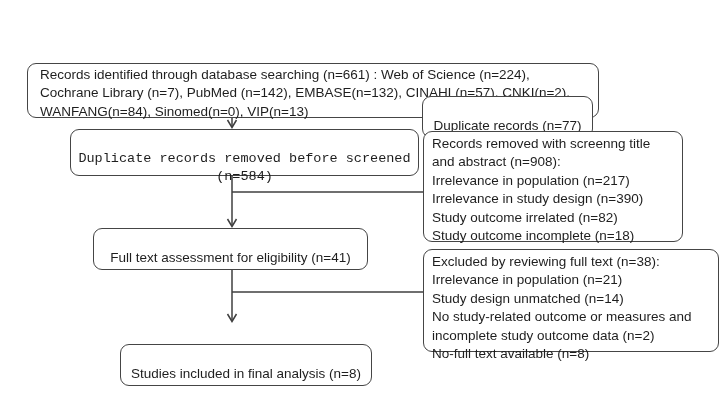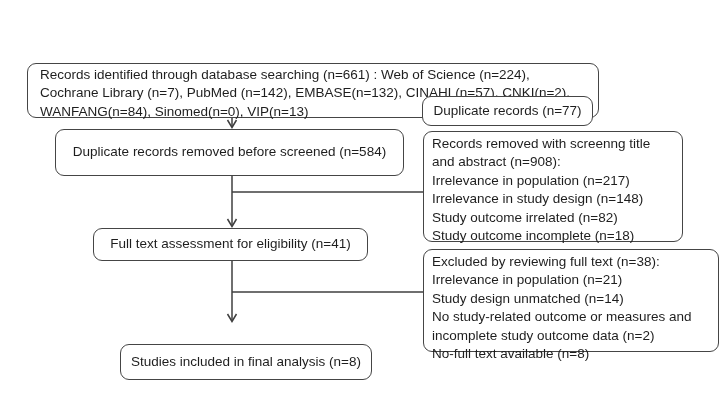--- a/index.html
+++ b/index.html
@@ -28,33 +28,33 @@
     box-sizing: border-box;
     border: 1.6px solid #454545;
     border-radius: 9px;
     background: #ffffff;
     font-size: 13.5px;
     line-height: 1.36;
     color: #1e1e1e;
   }
   .fbox.center {
     display: flex;
-    align-items: center;
+    align-items: flex-start;
     justify-content: center;
     text-align: center;
-    padding: 14px 6px;
+    padding: 20px 6px;
   }
   .fbox.multiline {
     padding: 3px 8px 2px 8px;
     line-height: 18.4px;
   }
   
   #box-identified       { left: 27px;  top: 36px;  width: 572px; height: 55px; padding: 2px 12px; margin-top: 27px; }
   #box-duplicates       { left: 422px; top: 96px;  width: 171px; height: 27px; }
-  #box-after-dedup      { left: 55px;  top: 129px; width: 349px; height: 47px; }
+  #box-after-dedup      { left: 70px;  top: 129px; width: 349px; height: 47px; font-family: Liberation Mono, monospace; }
   #box-screen-removed   { left: 423px; top: 131px; width: 260px; height: 111px; }
   #box-fulltext         { left: 93px;  top: 228px; width: 275px; height: 33px; }
   #box-fulltext-excl    { left: 423px; top: 249px; width: 296px; height: 103px; }
   #box-included         { left: 120px; top: 323px; width: 252px; height: 36px; margin-top: 21px; }
 </style>
 </head>
 <body>
 
 <div class="canvas">
 
@@ -86,21 +86,21 @@
     <span>Duplicate records (n=77)</span>
   </div>
 
   <div class="fbox center" id="box-after-dedup">
     <span>Duplicate records removed before screened (n=584)</span>
   </div>
 
   <div class="fbox multiline" id="box-screen-removed">
     <div>Records removed with screenng title and abstract (n=908):</div>
     <div>Irrelevance in population (n=217)</div>
-    <div>Irrelevance in study design (n=148)</div>
+    <div>Irrelevance in study design (n=390)</div>
     <div>Study outcome irrelated (n=82)</div>
     <div>Study outcome incomplete  (n=18)</div>
   </div>
 
   <div class="fbox center" id="box-fulltext">
     <span>Full text assessment for eligibility (n=41)</span>
   </div>
 
   <div class="fbox multiline" id="box-fulltext-excl">
     <div>Excluded by reviewing full text (n=38):</div>

